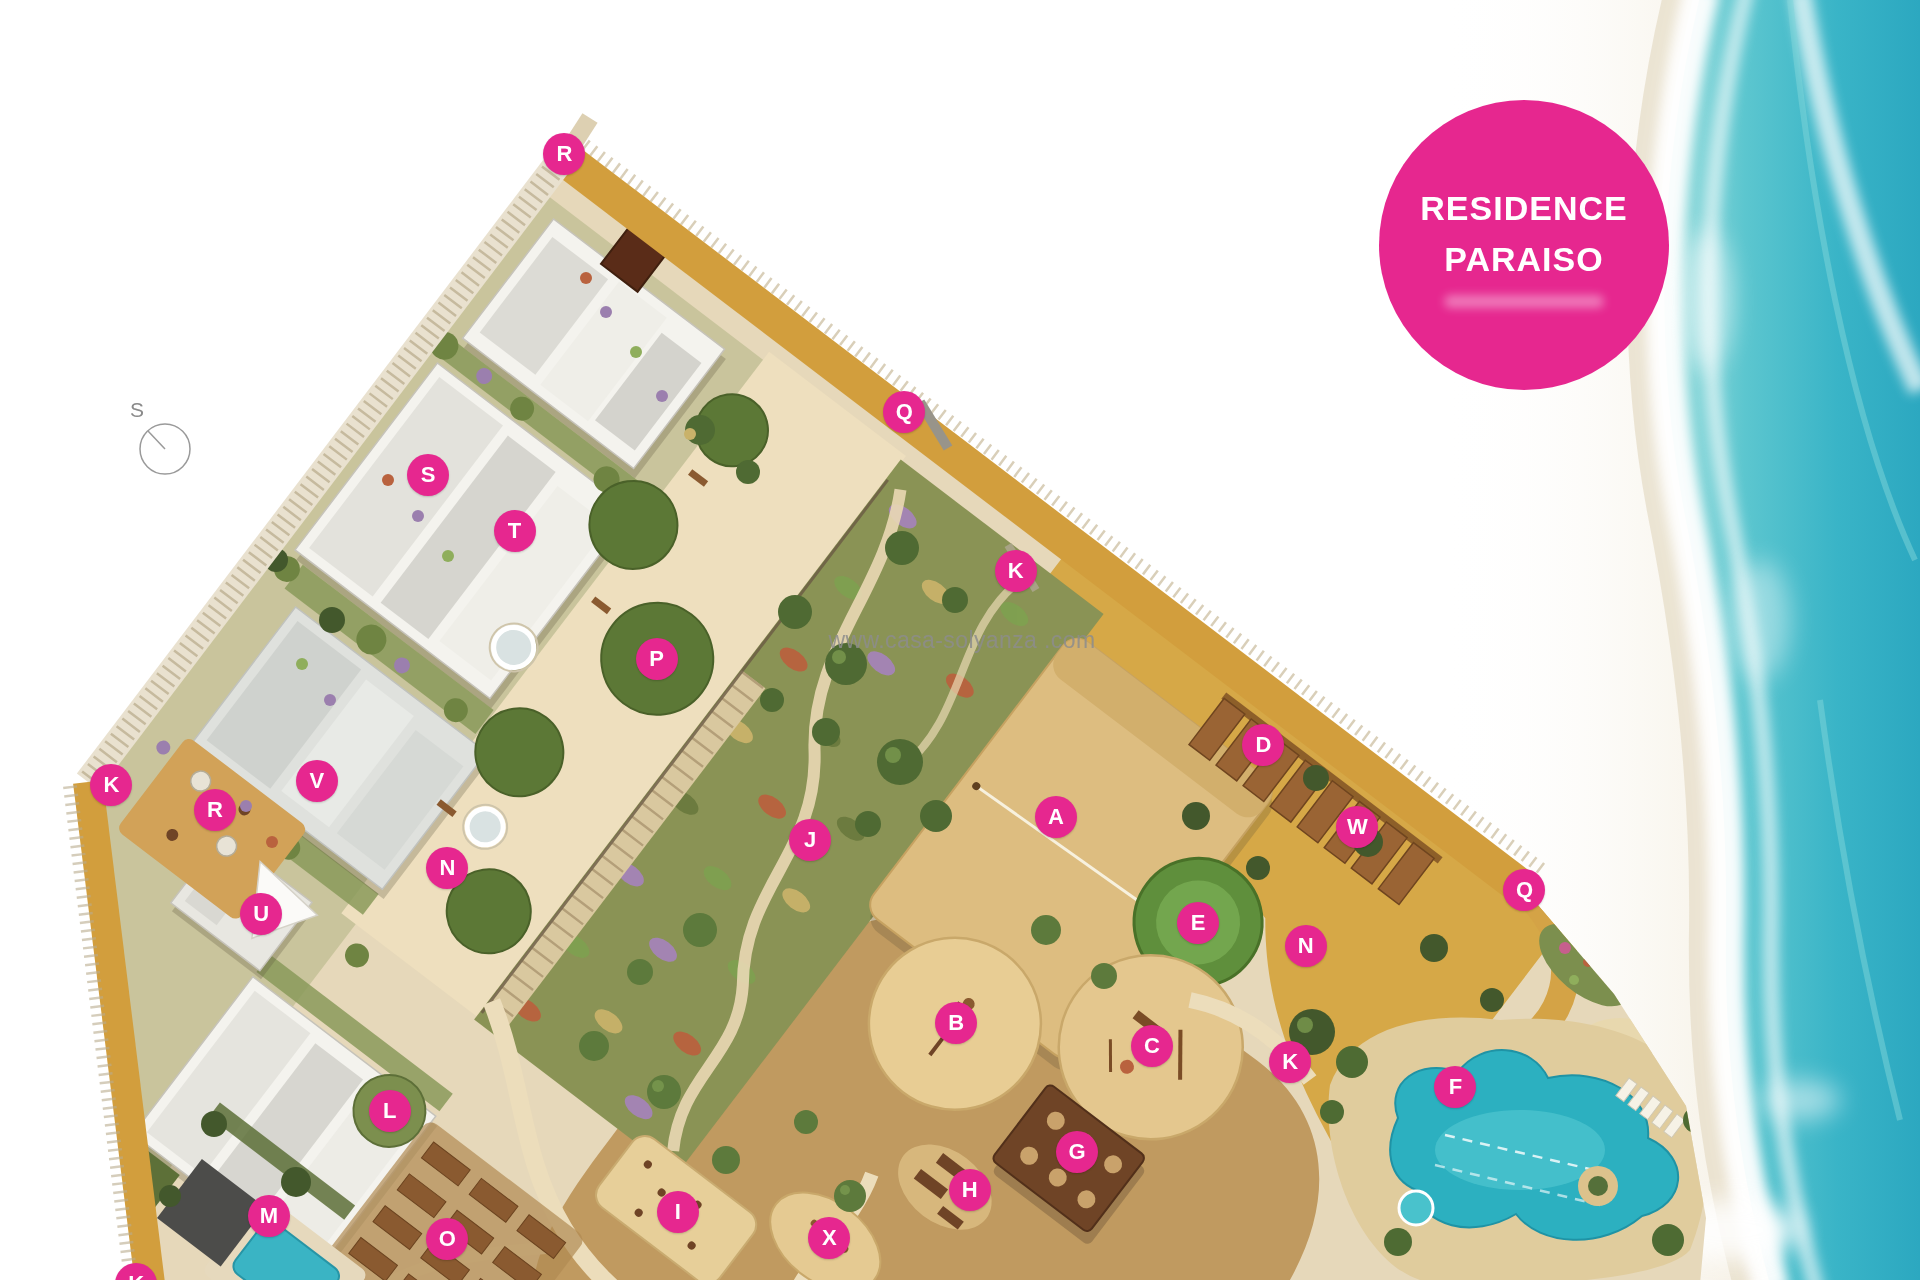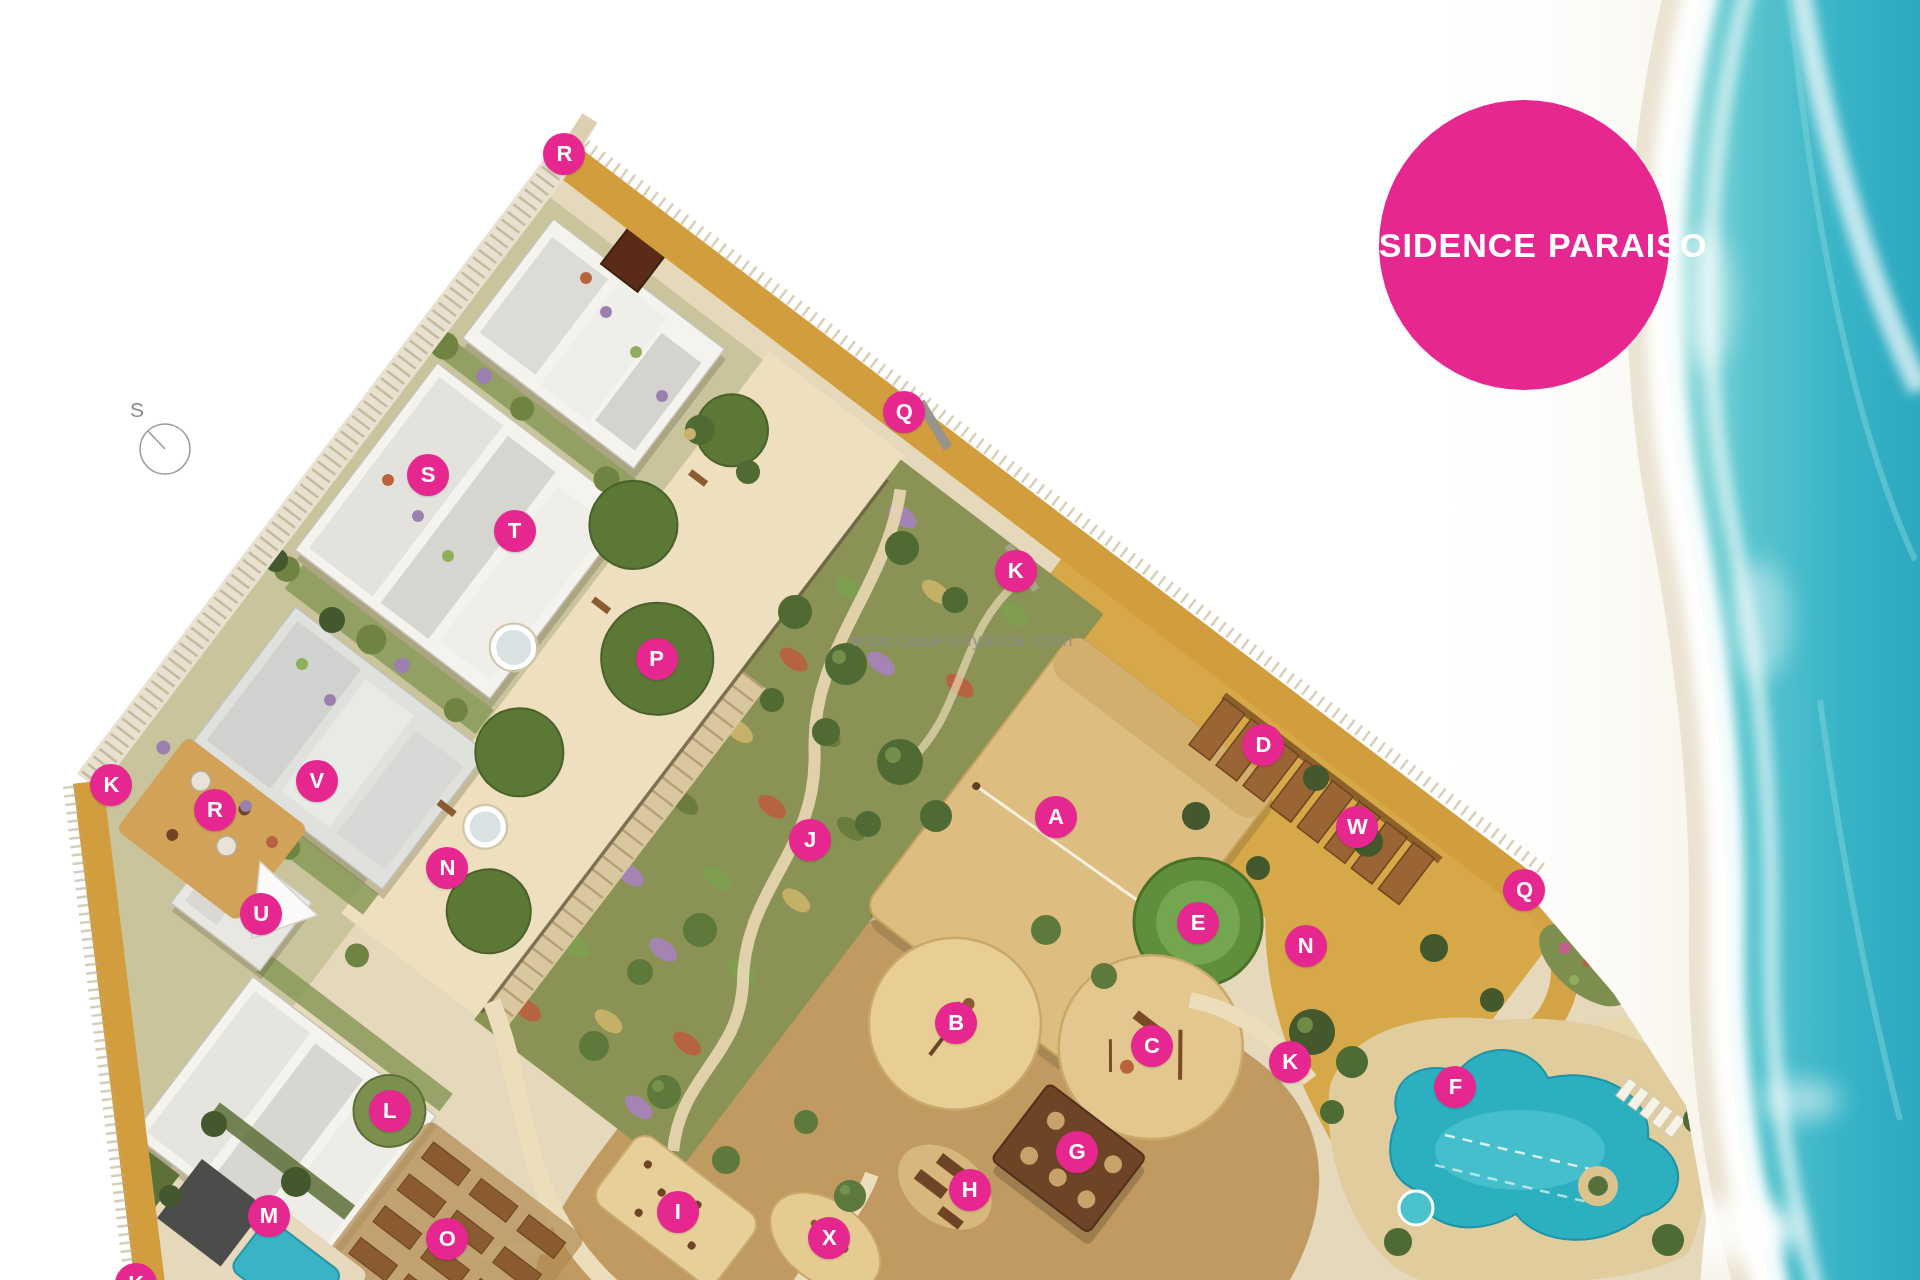--- a/index.html
+++ b/index.html
@@ -13,28 +13,28 @@
     background:var(--brand-pink,#e6278f);color:#fff;
     display:flex;align-items:center;justify-content:center;
     font-size:22px;font-weight:700;transform:translate(-50%,-50%);
     box-shadow:0 1px 2px rgba(0,0,0,.18);z-index:30;user-select:none;
   }
 
   
   .badge{
     position:absolute;left:1379px;top:100px;width:290px;height:290px;border-radius:50%;
     background:var(--brand-pink,#e6278f);color:#fff;z-index:25;
-    display:flex;align-items:center;justify-content:center;
-    text-align:center;font-weight:700;font-size:34px;letter-spacing:1px;line-height:1.5;gap:11px;
+    display:flex;flex-direction:column;align-items:center;justify-content:center;
+    text-align:center;font-weight:700;font-size:34px;letter-spacing:1px;line-height:1.5;
   }
   .badge .blur-line{width:160px;height:13px;border-radius:7px;background:rgba(255,255,255,.38);filter:blur(5px);margin-top:10px;}
 
   .watermark{
     position:absolute;left:962px;top:640px;transform:translate(-50%,-50%);
-    color:#8d8d8d;font-size:19px;letter-spacing:.4px;opacity:.85;z-index:28;white-space:nowrap;
+    color:#8d8d8d;font-size:23px;letter-spacing:.4px;opacity:.85;z-index:28;white-space:nowrap;
   }
 
   .compass{position:absolute;left:118px;top:398px;width:100px;height:100px;z-index:26;color:#7a7a7a;}
   .compass .letter{position:absolute;left:12px;top:0px;font-size:21px;color:#8a8a8a;}
 </style>
 </head>
 <body>
 
 <div class="stage">
 

